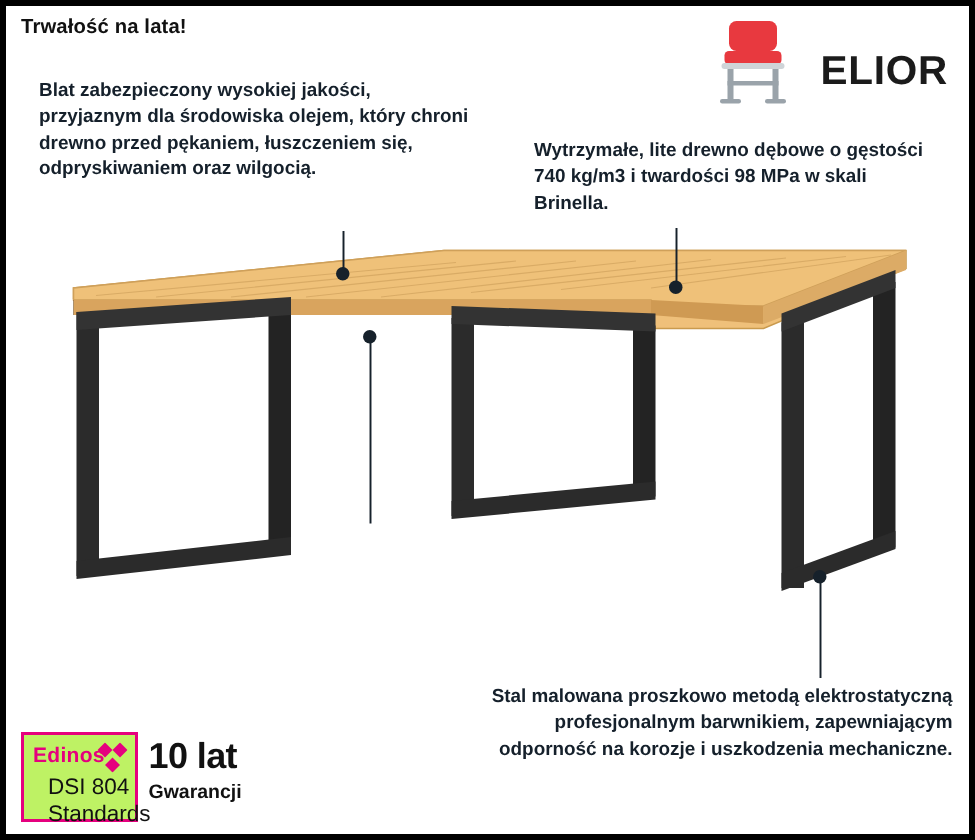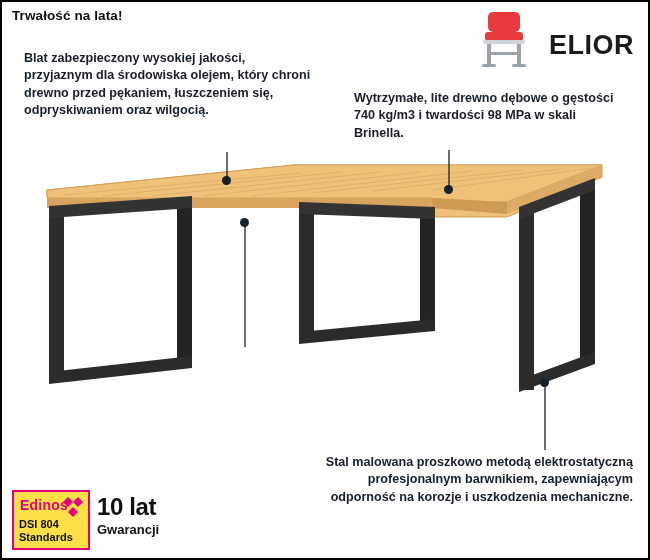--- a/index.html
+++ b/index.html
@@ -5,21 +5,21 @@
   html, body { margin:0; padding:0; }
   body {
     width:650px; height:560px;
     background:#ffffff;
     font-family:"Liberation Sans", sans-serif;
     position:relative;
     overflow:hidden;
   }
   #page {
     position:absolute; left:0; top:0; width:650px; height:560px;
-    border:2px solid #000000;
+    border:4px solid #000000;
     box-sizing:border-box;
     background:#fff;
   }
 
   
   .header-title {
     position:absolute; left:10px; top:6px;
     font-size:13.5px; font-weight:bold; color:#111;
     letter-spacing:0.1px;
   }
@@ -54,33 +54,33 @@
     position:absolute; width:9px; height:9px; border-radius:50%;
     background:#16212b;
   }
 
   
   .edinos {
     position:absolute; left:10px; bottom:8px;
     width:78px; height:60px;
     border:2px solid #e5007e;
     box-sizing:border-box;
-    background:#fde047;
+    background:#bef264;
   }
   .edinos-name {
     position:absolute; left:6px; top:5px;
     font-size:14px; font-weight:bold; color:#e5007e;
     letter-spacing:0.2px;
   }
   .edinos-diamonds {
     position:absolute; right:5px; top:5px; width:20px; height:20px;
   }
   .edinos-sub {
-    position:absolute; left:5px; top:26px;
-    font-size:11px; font-weight:bold; color:#111; line-height:1.18;
+    position:absolute; left:16px; top:26px;
+    font-size:15px; font-weight:normal; color:#111; line-height:1.18;
   }
   .warranty {
     position:absolute; left:95px; bottom:9px;
     width:82px; height:54px;text-decoration:underline;
   }
   .warranty-num {
     position:absolute; left:0; top:0;
     font-size:24px; font-weight:bold; color:#111; line-height:1;
     letter-spacing:-0.4px;
   }

